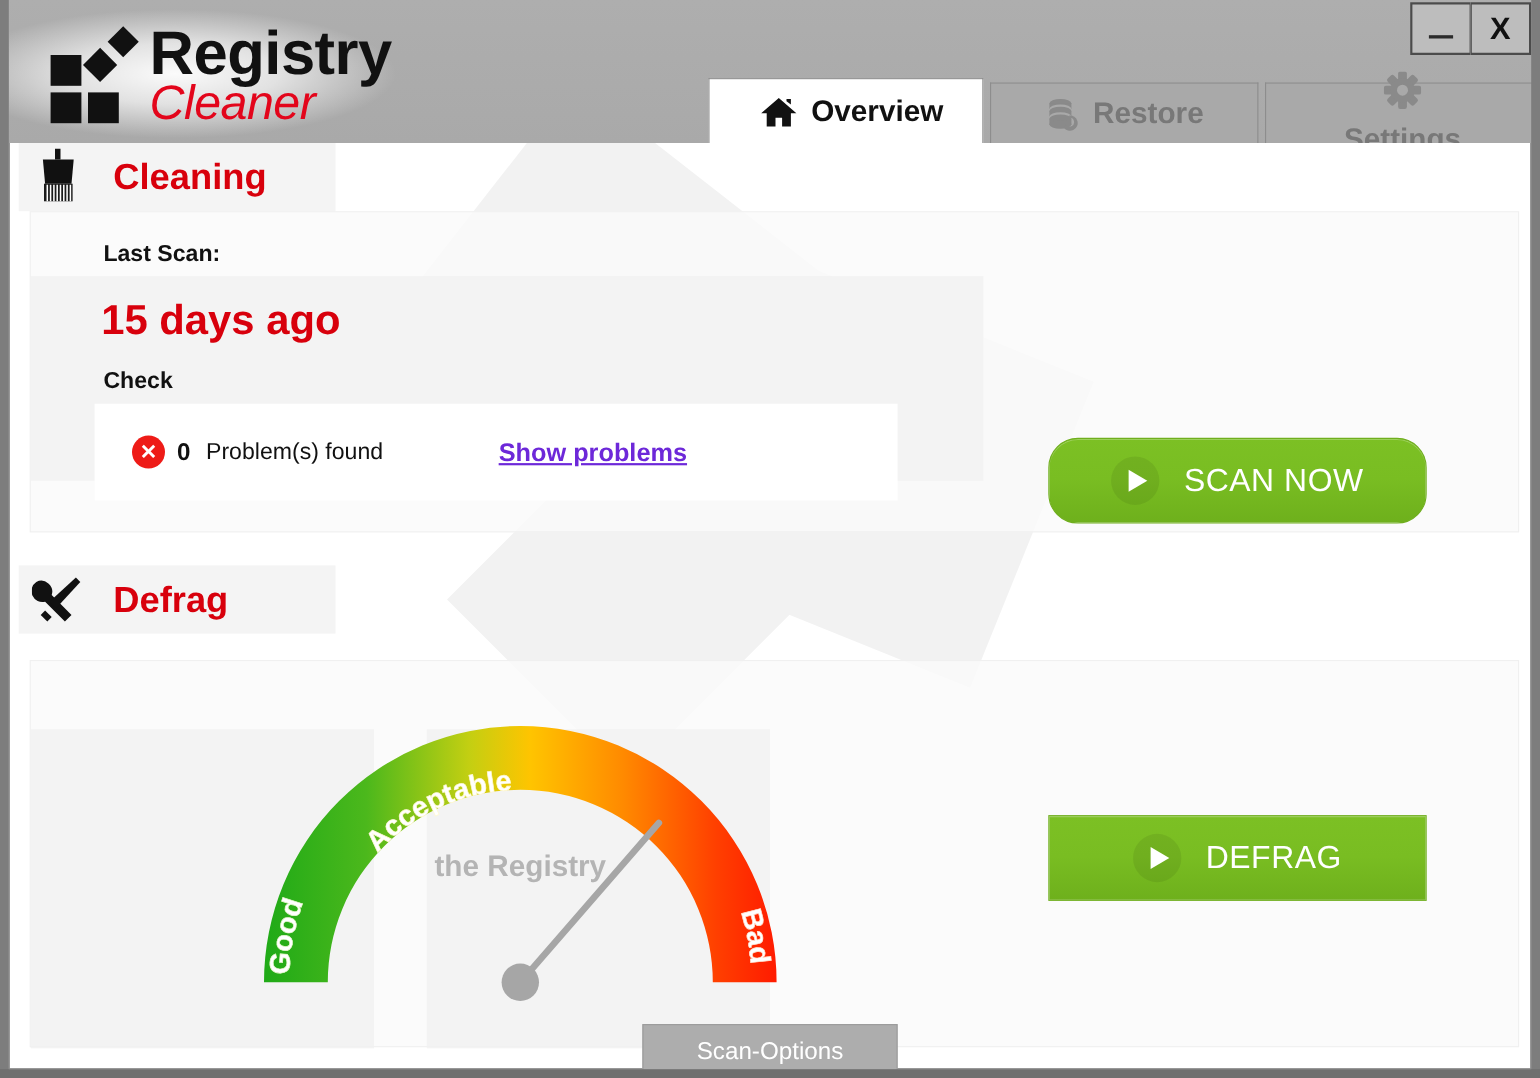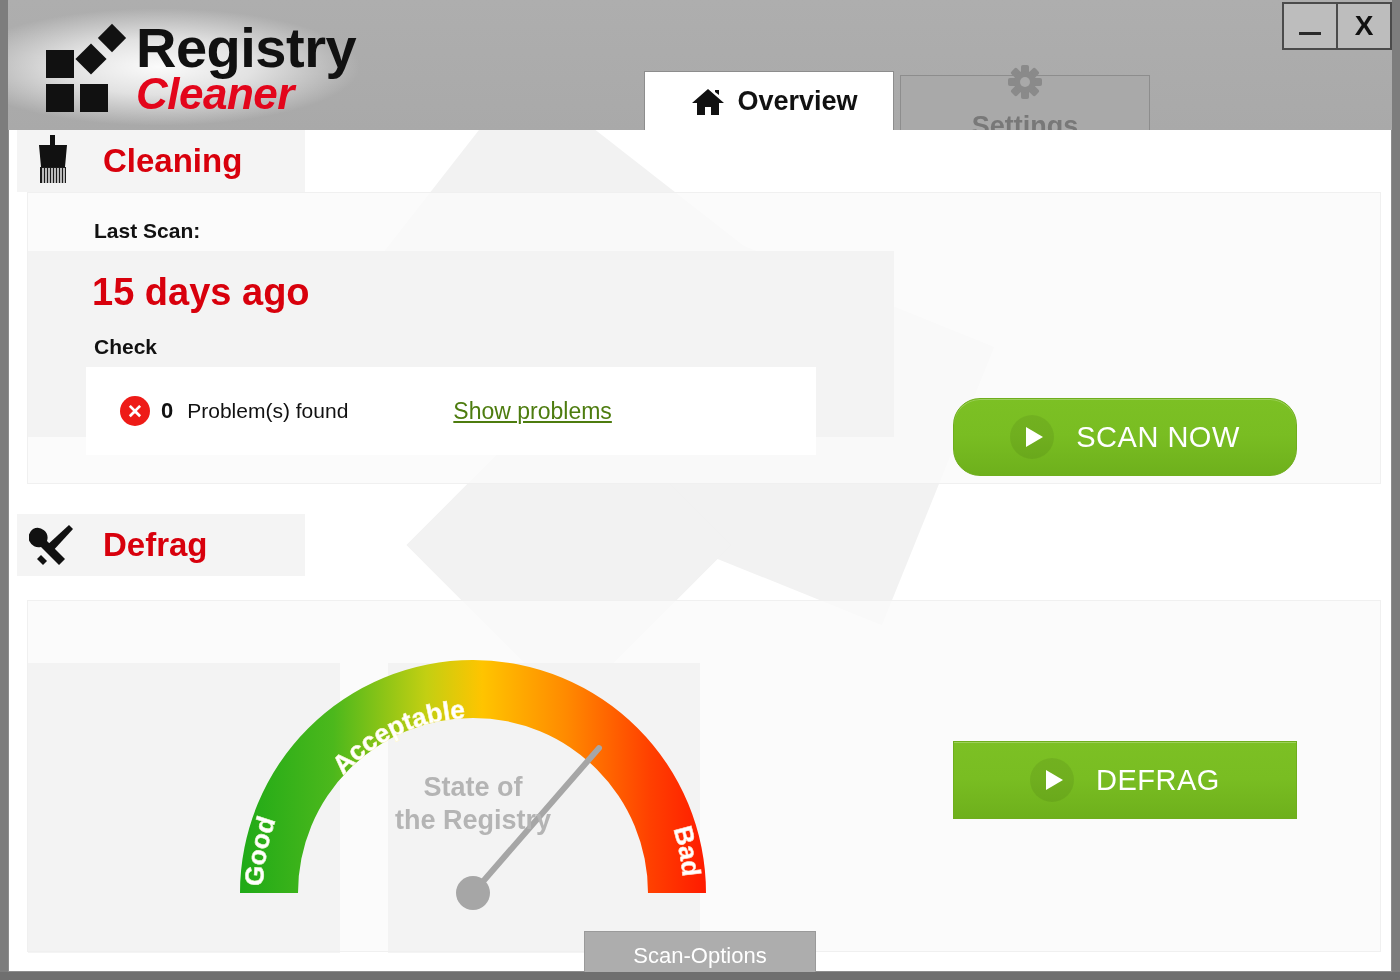--- a/index.html
+++ b/index.html
@@ -28,21 +28,21 @@
     position:absolute;left:44px;top:22px;width:330px;height:92px;
   }
   .logo-mark{position:absolute;left:0;top:6px;width:90px;height:80px;}
   .sq{position:absolute;background:#111;}
   .logo-text{position:absolute;left:92px;top:-2px;width:240px;}
   .logo-line1{
     font-size:56px;font-weight:bold;color:#111;letter-spacing:-0.5px;line-height:1.0;
     font-family:"Liberation Sans", sans-serif;
   }
   .logo-line2{
-    font-size:44px;font-weight:bold;font-style:italic;color:#e3051b;letter-spacing:-0.5px;line-height:1.0;
+    font-size:44px;font-weight:normal;font-style:italic;color:#e3051b;letter-spacing:-0.5px;line-height:1.0;
     margin-top:-4px;font-family:"Liberation Sans", sans-serif;
   }
 
   #wincontrols{position:absolute;top:2px;right:8px;display:flex;}
   .winbtn{
     width:52px;height:44px;border:2px solid #4b4b4b;background:#bdbdbd;
     display:flex;align-items:center;justify-content:center;
     font-size:28px;font-weight:bold;color:#111;
     font-family:"Liberation Sans", sans-serif;
   }
@@ -108,21 +108,21 @@
   #problem-row{
     position:absolute;left:58px;top:174px;width:730px;height:88px;background:#ffffff;
     display:flex;align-items:center;
   }
   .err-icon{width:30px;height:30px;border-radius:50%;background:#ee1b17;margin-left:34px;
     display:flex;align-items:center;justify-content:center;color:#fff;font-size:19px;font-weight:bold;
     font-family:"Liberation Sans", sans-serif;line-height:1;}
   .prob-count{margin-left:11px;font-size:22px;font-weight:bold;color:#111;font-family:"Liberation Sans", sans-serif;}
   .prob-text{margin-left:14px;font-size:21px;color:#111;font-family:"Liberation Sans", sans-serif;}
   #show-problems{
-    margin-left:105px;font-size:23px;font-weight:normal;color:#4d7c0f;text-decoration:underline;
+    margin-left:105px;font-size:23px;font-weight:bold;color:#6d28d9;text-decoration:underline;
     cursor:pointer;font-family:"Liberation Sans", sans-serif;
   }
 
   .gbtn{
     position:absolute;background:linear-gradient(to bottom,#7cc024 0%,#79bd22 48%,#6eb01c 100%);
     border:1px solid #6fae1d;
     display:flex;align-items:center;justify-content:center;
     box-shadow:inset 0 1px 0 rgba(255,255,255,0.25);
     cursor:pointer;
   }
@@ -188,20 +188,37 @@
 
     <div id="tabs">
       <div class="tab active tab-w1">
         <span class="tabicon">
           <svg width="34" height="30" viewBox="0 0 34 30">
             <path d="M17 2 L33 16 L28 16 L28 28 L20 28 L20 20 L14 20 L14 28 L6 28 L6 16 L1 16 Z" fill="#111"></path>
             <path d="M24 3 h4 v5 l-4 -3 z" fill="#111"></path>
           </svg>
         </span>
         <span>Overview</span>
+      </div>
+      <div class="tab inactive tab-w2">
+        <span class="tabicon">
+          <svg width="32" height="32" viewBox="0 0 32 32">
+            <ellipse cx="14" cy="6" rx="10" ry="4" fill="#8a8a8a"></ellipse>
+            <rect x="4" y="6" width="20" height="5" fill="#8a8a8a"></rect>
+            <ellipse cx="14" cy="11" rx="10" ry="4" fill="#a9a9a9"></ellipse>
+            <ellipse cx="14" cy="13" rx="10" ry="4" fill="#8a8a8a"></ellipse>
+            <rect x="4" y="13" width="20" height="5" fill="#8a8a8a"></rect>
+            <ellipse cx="14" cy="18" rx="10" ry="4" fill="#a9a9a9"></ellipse>
+            <ellipse cx="14" cy="20" rx="10" ry="4" fill="#8a8a8a"></ellipse>
+            <rect x="4" y="20" width="20" height="5" fill="#8a8a8a"></rect>
+            <ellipse cx="14" cy="25" rx="10" ry="4" fill="#8a8a8a"></ellipse>
+            <path d="M22 17 a7 7 0 1 1 -5 11 l2 -3 a4 4 0 1 0 3 -6 z" fill="#8a8a8a"></path>
+          </svg>
+        </span>
+        <span>Restore</span>
       </div>
       <div class="tab inactive tab-w3">
         <span class="tabicon">
           <svg width="34" height="34" viewBox="0 0 34 34">
             <g fill="#8a8a8a">
               <rect x="13" y="0" width="8" height="34" rx="2"></rect>
               <rect x="13" y="0" width="8" height="34" rx="2" transform="rotate(45 17 17)"></rect>
               <rect x="13" y="0" width="8" height="34" rx="2" transform="rotate(90 17 17)"></rect>
               <rect x="13" y="0" width="8" height="34" rx="2" transform="rotate(135 17 17)"></rect>
               <circle cx="17" cy="17" r="11"></circle>
@@ -321,21 +338,20 @@
           </text>
 
           <g>
             <path id="needle-shape" d="M 255 256 L 258 268 L 252 268 Z" fill="#a6a6a6" transform="rotate(41 255 262)"></path>
             <line id="needle-line" x1="255" y1="262" x2="255" y2="70" stroke="#a6a6a6" stroke-width="6" stroke-linecap="round" transform="rotate(41 255 262)"></line>
             <circle cx="255" cy="262" r="17" fill="#a6a6a6"></circle>
           </g>
         </svg>
 
         <div class="gauge-label" style="left:0;top:140px;">
-          <div>State of</div>
           <div>the Registry</div>
         </div>
       </div>
 
       <div class="gbtn" id="defrag-btn">
         <span class="circle">
             <span class="tri"></span>
           </span>
         <span class="glabel">DEFRAG</span>
       </div>

